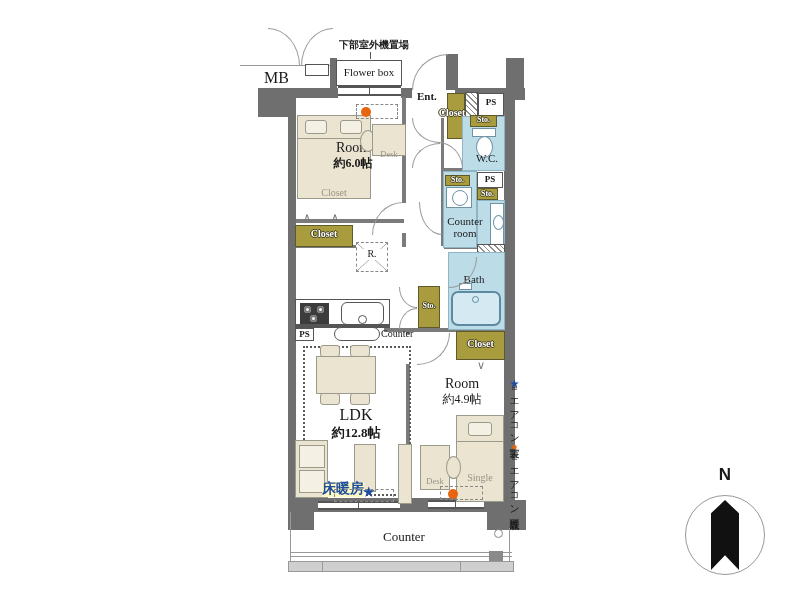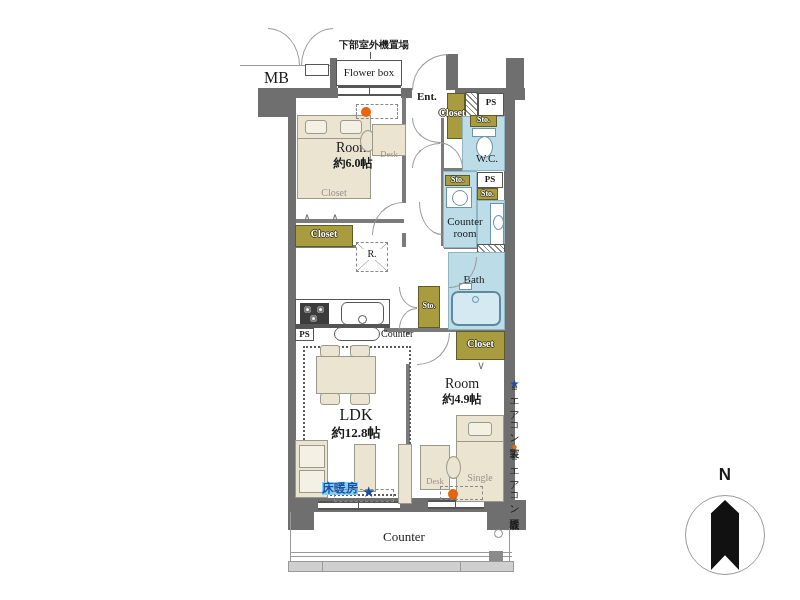--- a/index.html
+++ b/index.html
@@ -172,30 +172,30 @@
   <div class="furn" style="left:316px;top:356px;width:60px;height:38px;"></div>
   <div class="furn" style="left:320px;top:393px;width:20px;height:12px;border-radius:3px;"></div>
   <div class="furn" style="left:350px;top:393px;width:20px;height:12px;border-radius:3px;"></div>
   <div class="lbl ctr" style="left:326px;top:407px;width:60px;font-size:16px;">LDK</div>
   <div class="lbl ctr" style="left:321px;top:426px;width:70px;font-size:13px;font-weight:bold;">約12.8帖</div>
   <div class="furn" style="left:295px;top:440px;width:33px;height:58px;"></div>
   <div class="abs" style="left:299px;top:445px;width:26px;height:23px;background:#f4f0e4;border:1px solid #9a9a8c;box-sizing:border-box;"></div>
   <div class="abs" style="left:299px;top:470px;width:26px;height:23px;background:#f4f0e4;border:1px solid #9a9a8c;box-sizing:border-box;"></div>
   <div class="furn" style="left:354px;top:444px;width:22px;height:48px;"></div>
   <div class="furn" style="left:398px;top:444px;width:14px;height:60px;"></div>
-  <div class="lbl blue" style="left:322px;top:482px;font-size:12px;font-weight:bold;background:#7dd3fc;">床暖房</div>
+  <div class="lbl blue" style="left:322px;top:482px;font-size:14px;font-weight:bold;background:#fef9c3;">床暖房</div>
   <div class="dash" style="left:334px;top:489px;width:60px;height:13px;"></div>
   <div class="lbl blue" style="left:362px;top:485px;font-size:15px;">★</div>
   <div class="arc" style="left:417px;top:333px;width:33px;height:32px;border-bottom:1px solid #999;border-right:1px solid #999;border-bottom-right-radius:100% 100%;"></div>
 
   <div class="olive" style="left:456px;top:331px;width:49px;height:29px;"></div>
   <div class="lbl ctr wlbl" style="left:456px;top:339px;width:49px;font-size:10px;">Closet</div>
   <div class="hanger" style="left:477px;top:360px;">∨</div>
   <div class="lbl ctr" style="left:427px;top:377px;width:70px;font-size:14px;">Room</div>
-  <div class="lbl ctr" style="left:427px;top:393px;width:70px;font-size:12px;font-weight:bold;text-align:center;">約4.9帖</div>
+  <div class="lbl ctr" style="left:427px;top:393px;width:70px;font-size:12px;font-weight:normal;text-align:center;">約4.9帖</div>
   <div class="furn" style="left:456px;top:415px;width:48px;height:87px;"></div>
   <div class="abs" style="left:468px;top:422px;width:24px;height:14px;background:#f4f0e4;border:1px solid #9a9a8c;border-radius:3px;box-sizing:border-box;"></div>
   <div class="thinline" style="left:457px;top:441px;width:46px;height:1px;background:#9a9a8c;"></div>
   <div class="lbl ctr gray" style="left:456px;top:457px;width:48px;font-size:10px;">Single</div>
   <div class="furn" style="left:420px;top:445px;width:30px;height:45px;"></div>
   <div class="lbl ctr gray" style="left:420px;top:461px;width:30px;font-size:8.5px;">Desk</div>
   <div class="abs" style="left:446px;top:456px;width:15px;height:23px;background:#eae4d1;border:1px solid #9a9a8c;border-radius:50%;box-sizing:border-box;"></div>
   <div class="dash" style="left:440px;top:486px;width:43px;height:14px;"></div>
   <div class="odot" style="left:448px;top:489px;"></div>
 

